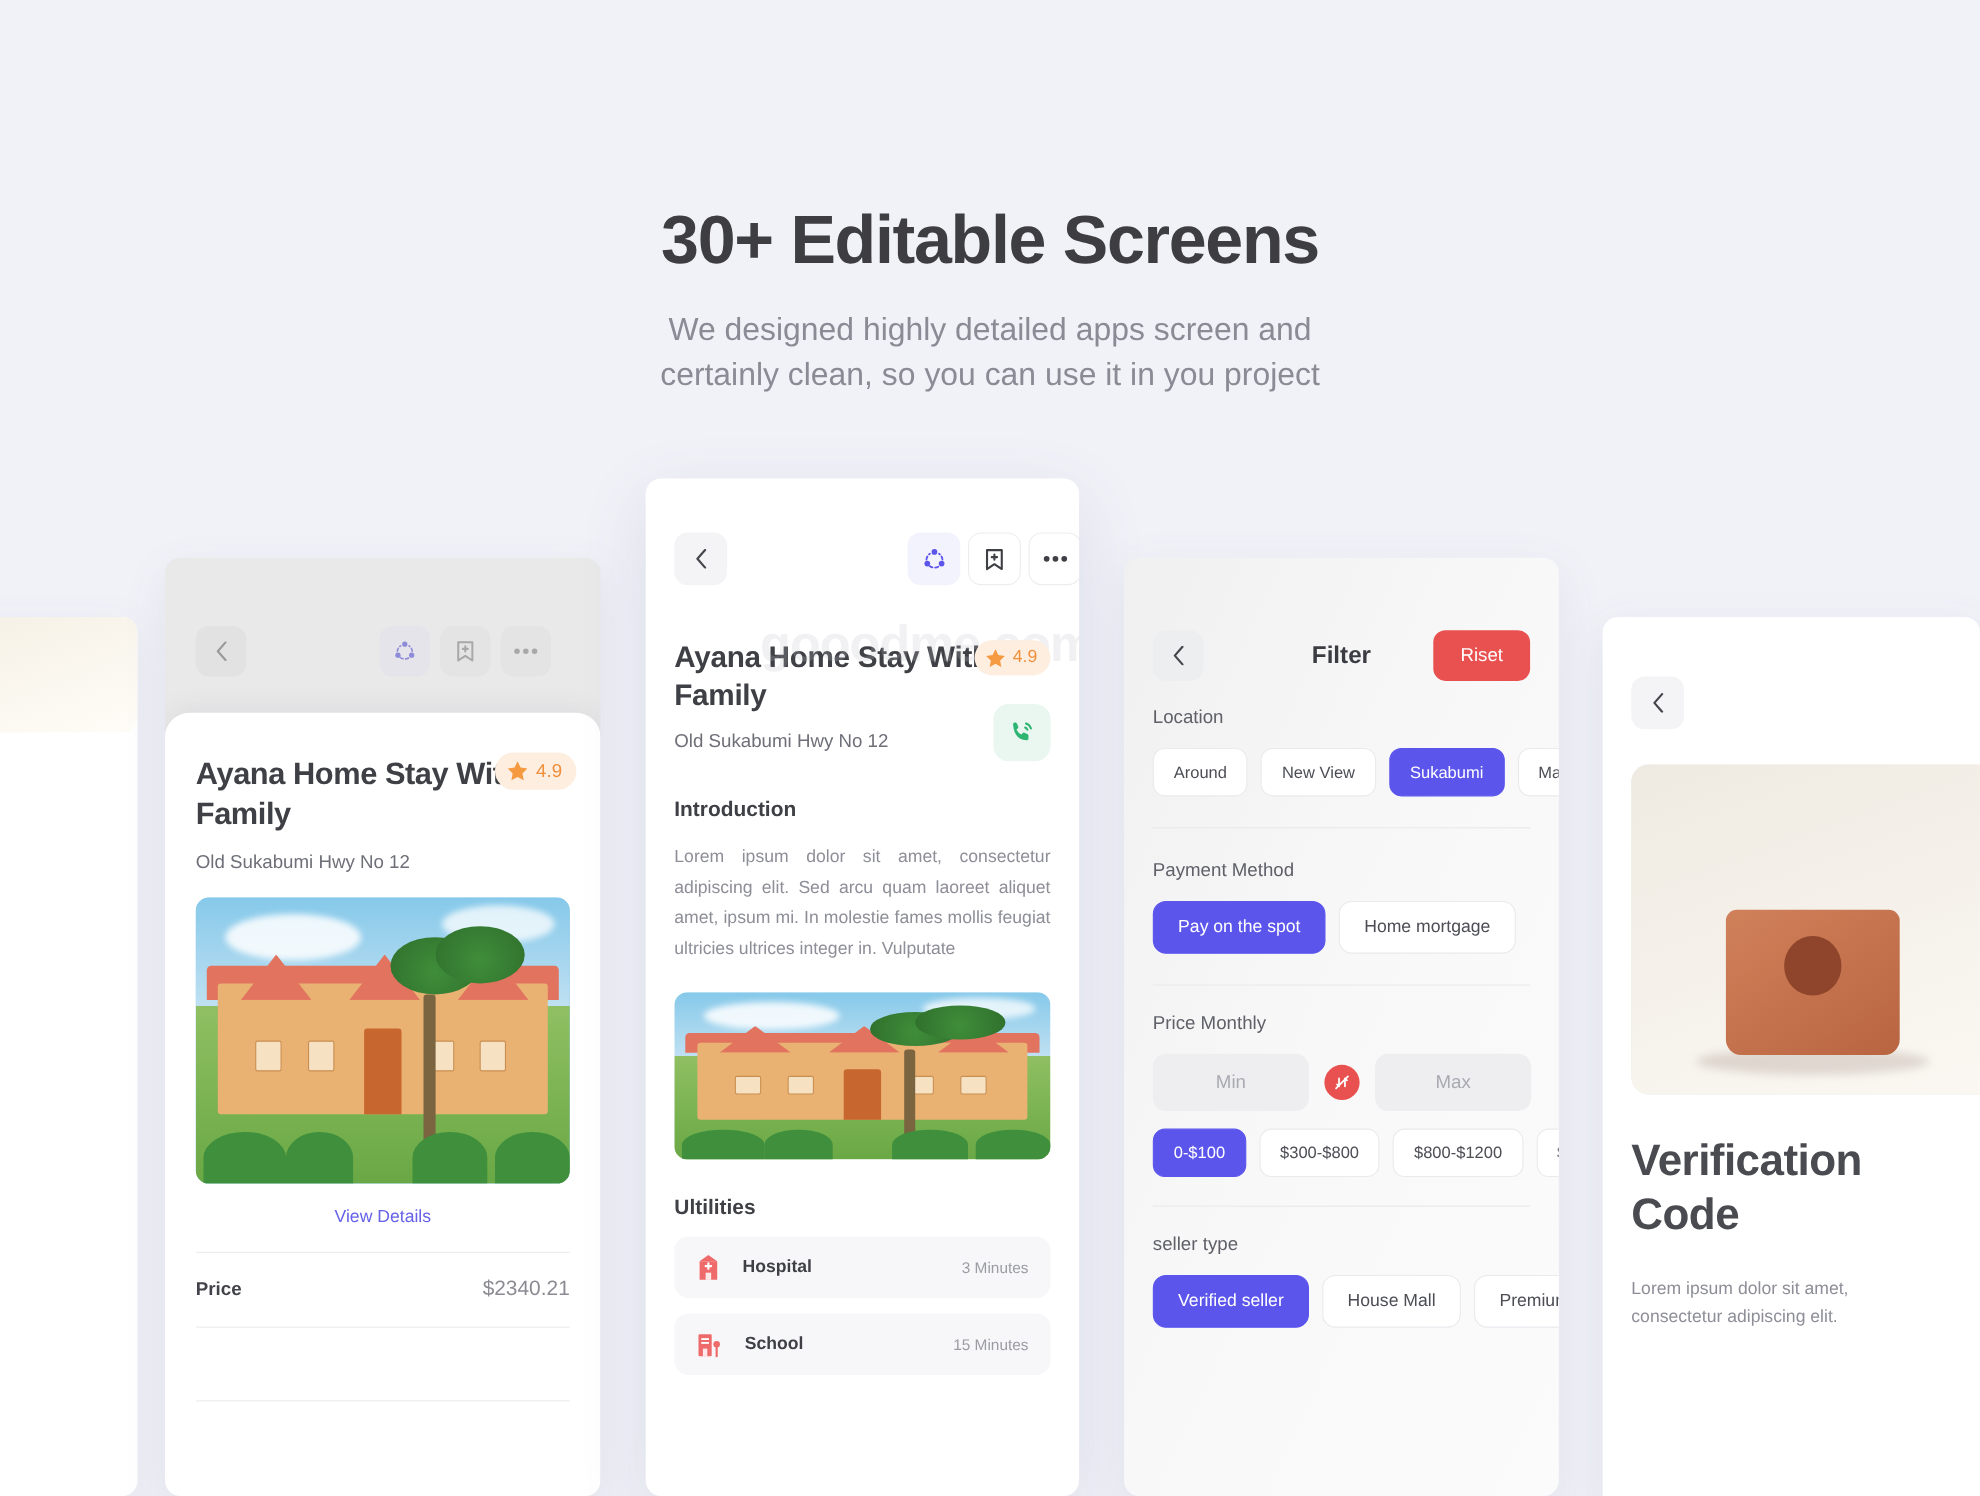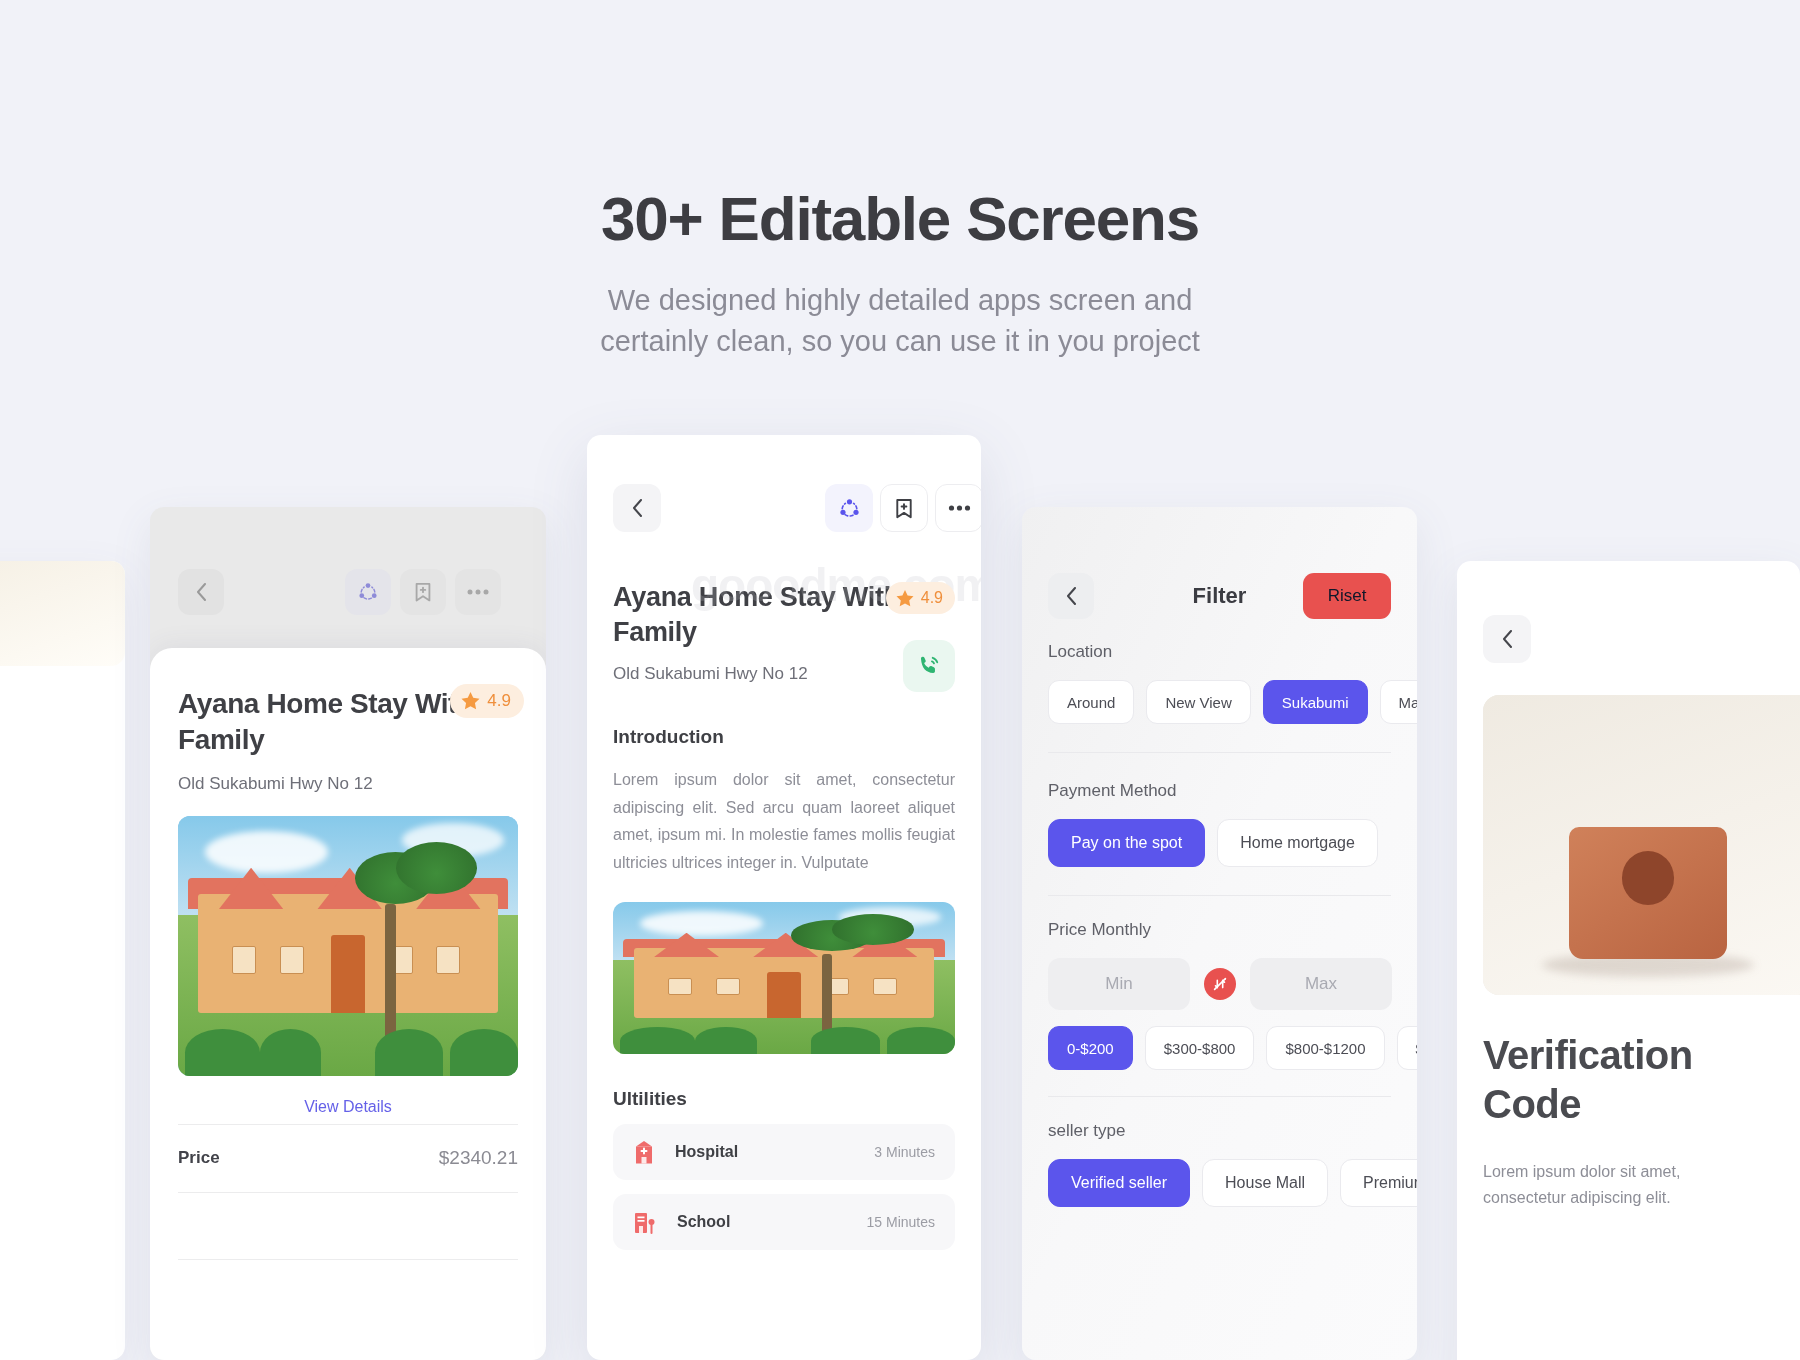--- a/index.html
+++ b/index.html
@@ -66,21 +66,21 @@
   .rating-pill .val { font-size: 17px; color: #ef8f3c; font-weight: 500; }
   .photo {
     margin-top: 22px; width: 100%; height: 260px; border-radius: 12px; overflow: hidden;
     position: relative; background: #7fc3e8;
   }
   .view-details {
     margin-top: 22px; text-align: center;
     font-size: 16px; color: #6561e8; font-weight: 500;
   }
   .rowline {
-    margin-top: 8px; border-top: 1px solid #ececed;
+    margin-top: 22px; border-top: 1px solid #ececed;
     height: 68px; display: flex; align-items: center; justify-content: space-between;
   }
   .rowline .k { font-size: 17px; color: #42434a; font-weight: bold; }
   .rowline .v { font-size: 19px; color: #8b8b93; }
 
   
   #phoneB {
     left: 587px; top: 435px; width: 394px; height: 925px;
     box-shadow: 0 18px 60px rgba(80,85,120,.13);
     padding: 0 26px;
@@ -119,21 +119,21 @@
     left: 1022px; top: 507px; width: 395px; height: 853px;
     background: linear-gradient(115deg,#f0f0f1 0%,#f8f8f9 48%,#fbfbfc 100%);
     box-shadow: 0 14px 44px rgba(90,95,130,.10);
     padding: 0 26px;
   }
   .c-top { position: absolute; top: 66px; left: 26px; width: 343px; height: 50px; }
   .c-back { left: 0; top: 0; width: 46px; height: 46px; background: #edeef0; color: #45464c; font-size: 20px; }
   .c-title { position: absolute; left: 0; right: 0; top: 10px; text-align: center; font-size: 22px; font-weight: bold; color: #3b3c42; }
   .c-riset {
     position: absolute; right: 0; top: 0; width: 88px; height: 46px;
-    background: #e8514f; border-radius: 11px; color: #0f172a; font-size: 17px; font-weight: 500;
+    background: #e8514f; border-radius: 11px; color: #ffffff; font-size: 17px; font-weight: 500;
     display: flex; align-items: center; justify-content: center;
   }
   .c-body { position: absolute; top: 135px; left: 26px; width: 420px; }
   .c-label { font-size: 17px; color: #5f6068; font-weight: 500; }
   .chips { display: flex; gap: 12px; margin-top: 18px; }
   .chip {
     height: 44px; border-radius: 11px; background: #fff; border: 1px solid #eaeaee;
     display: flex; align-items: center; justify-content: center; padding: 0 18px;
     font-size: 15px; color: #4c4d55; font-weight: 500; white-space: nowrap;
   }
@@ -429,21 +429,21 @@
         <div class="mmbox">Min</div>
         <div class="mmicon">
           <svg width="18" height="18" viewBox="0 0 20 20" fill="none">
             <path d="M7 6v8M7 14l-2-2M13 14V6M13 6l2 2" stroke="#fff" stroke-width="1.8" stroke-linecap="round" stroke-linejoin="round"></path>
             <path d="M4 16 16 4" stroke="#fff" stroke-width="1.8" stroke-linecap="round"></path>
             </svg>
         </div>
         <div class="mmbox">Max</div>
       </div>
       <div class="chips" style="margin-top:16px">
-        <div class="chip on">0-$200</div>
+        <div class="chip on">0-$100</div>
         <div class="chip">$300-$800</div>
         <div class="chip">$800-$1200</div>
         <div class="chip">$1200-$2000</div>
       </div>
       <div class="divider" style="margin-top:26px"></div>
 
       <div class="c-label" style="margin-top:24px">seller type</div>
       <div class="chips">
         <div class="chip pm on">Verified seller</div>
         <div class="chip pm">House Mall</div>

